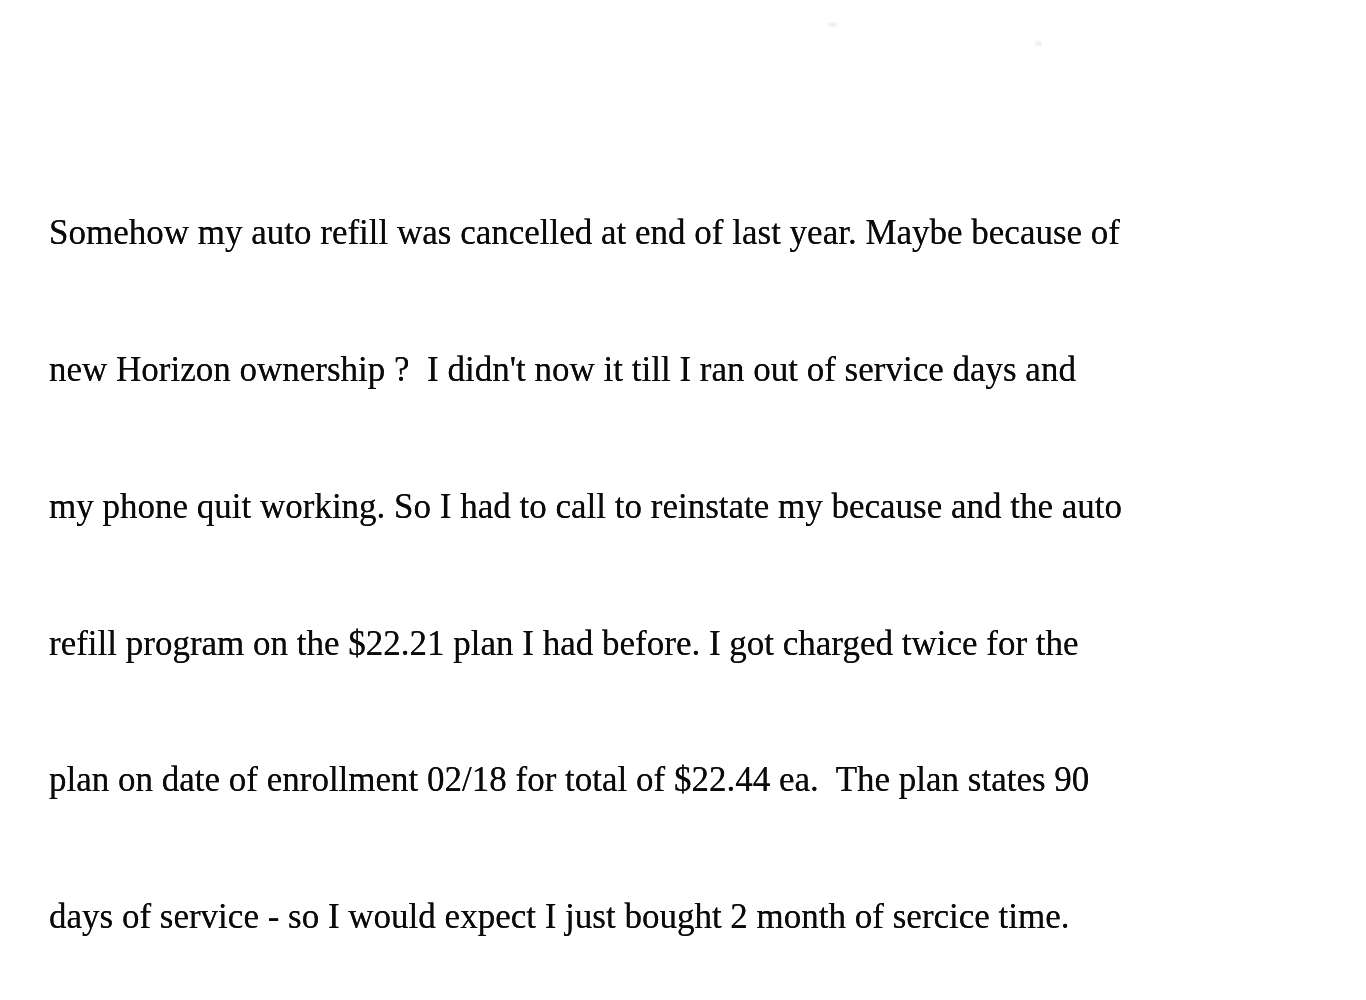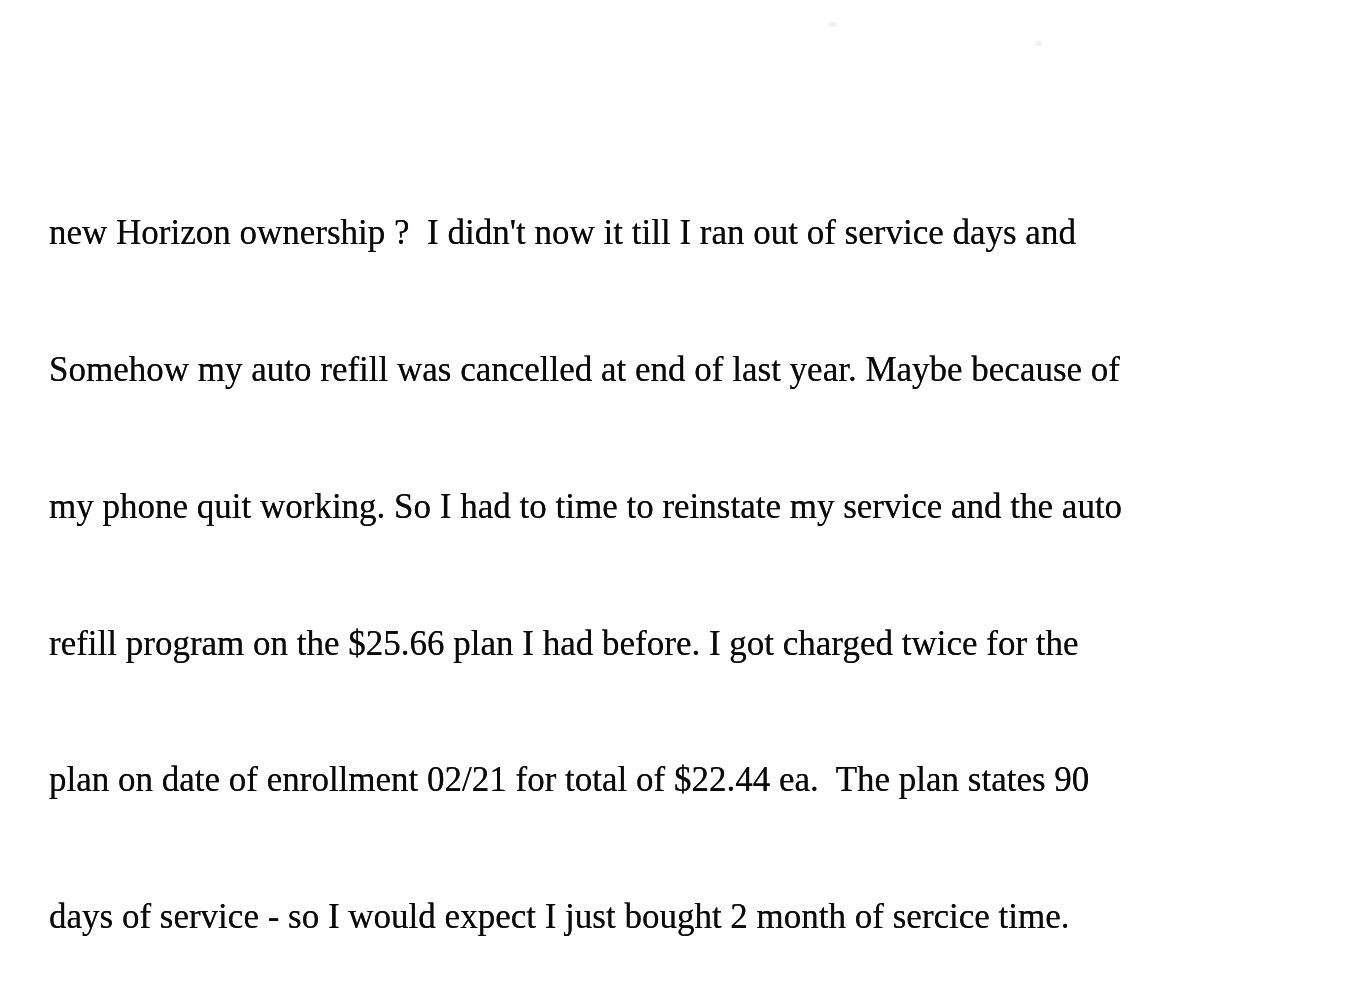--- a/index.html
+++ b/index.html
@@ -40,25 +40,25 @@
 </style>
 </head>
 <body>
 
 <div class="page">
 
   <div class="artifact a1"></div>
   <div class="artifact a2"></div>
 
   <div class="letter">
+    <div class="line">Somehow my auto refill was cancelled at end of last year. Maybe because of</div>
     <div class="line">new Horizon ownership ?  I didn't now it till I ran out of service days and</div>
-    <div class="line">Somehow my auto refill was cancelled at end of last year. Maybe because of</div>
-    <div class="line">my phone quit working. So I had to time to reinstate my service and the auto</div>
-    <div class="line">refill program on the $25.66 plan I had before. I got charged twice for the</div>
-    <div class="line">plan on date of enrollment 02/21 for total of $22.44 ea.  The plan states 90</div>
+    <div class="line">my phone quit working. So I had to call to reinstate my because and the auto</div>
+    <div class="line">refill program on the $22.21 plan I had before. I got charged twice for the</div>
+    <div class="line">plan on date of enrollment 02/18 for total of $22.44 ea.  The plan states 90</div>
     <div class="line">days of service - so I would expect I just bought 2 month of sercice time.</div>
     
     
     
     
     
     
     
     
     

